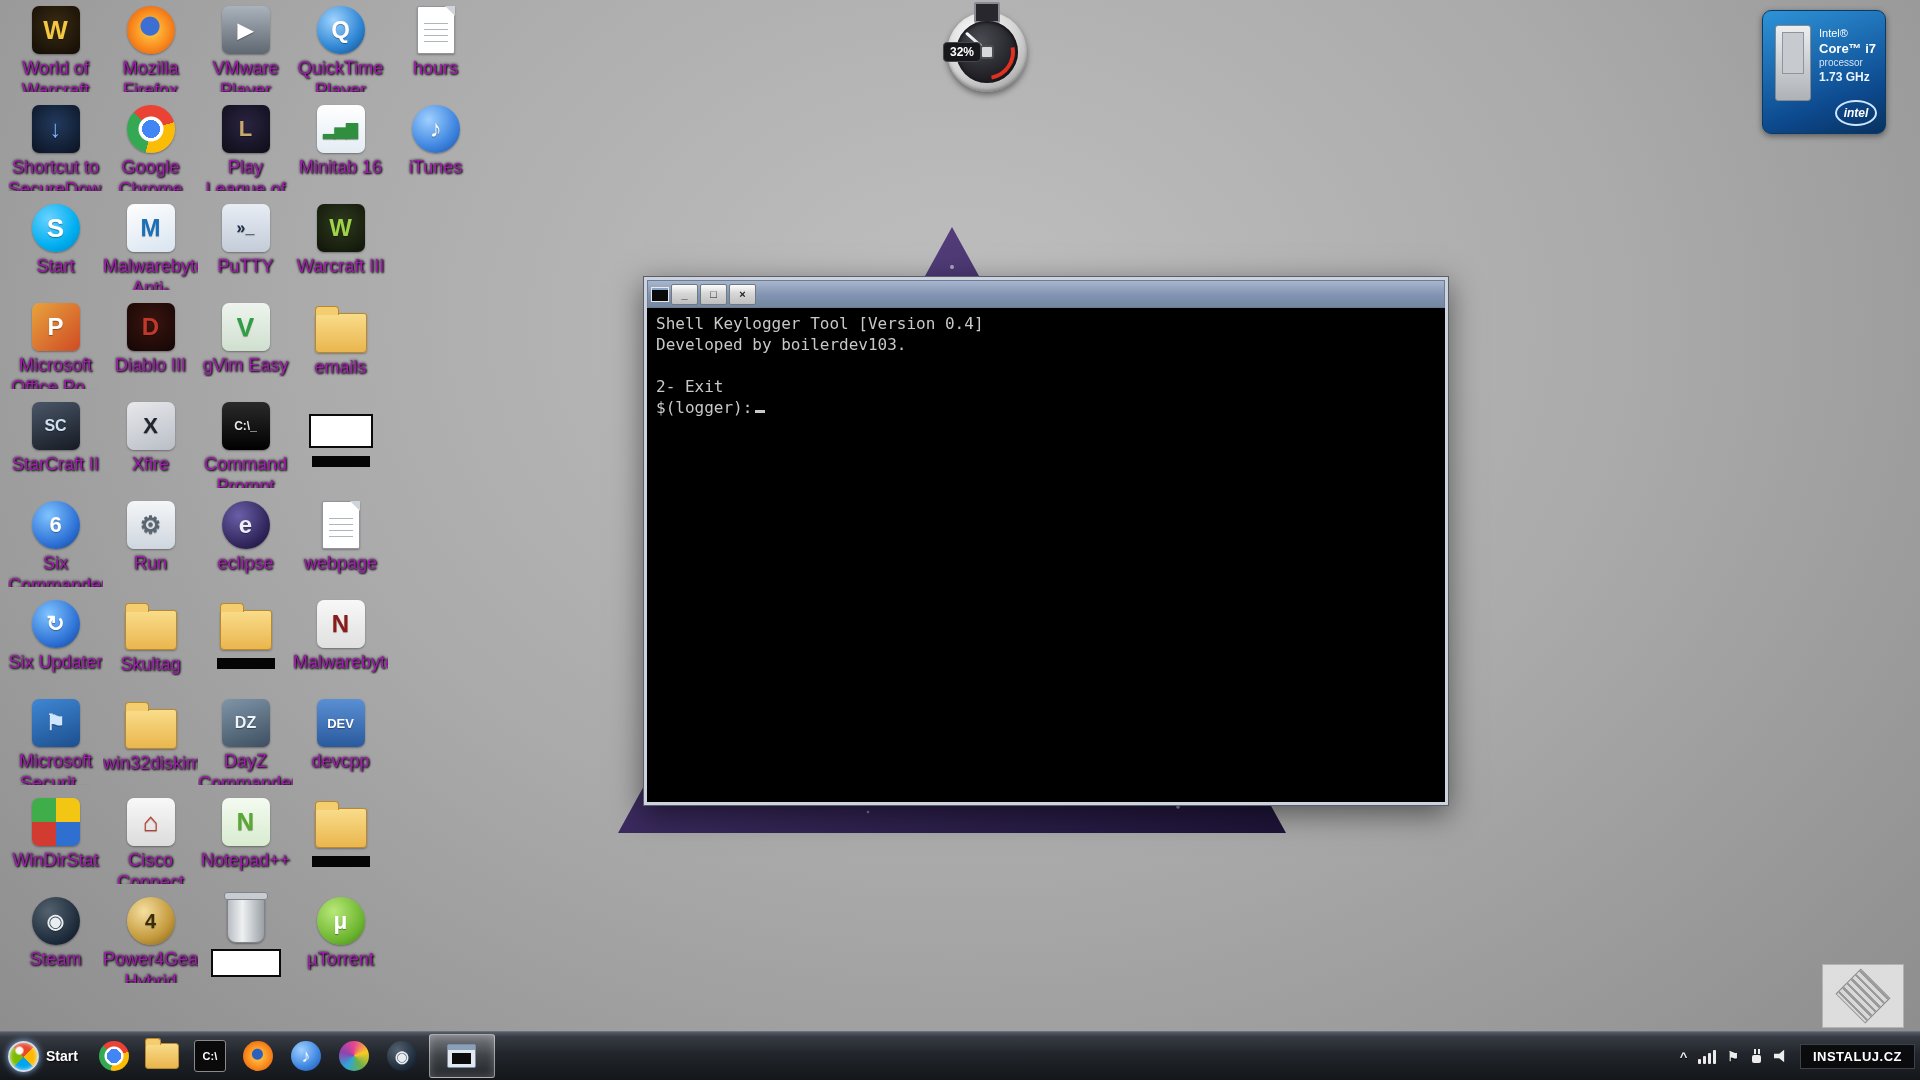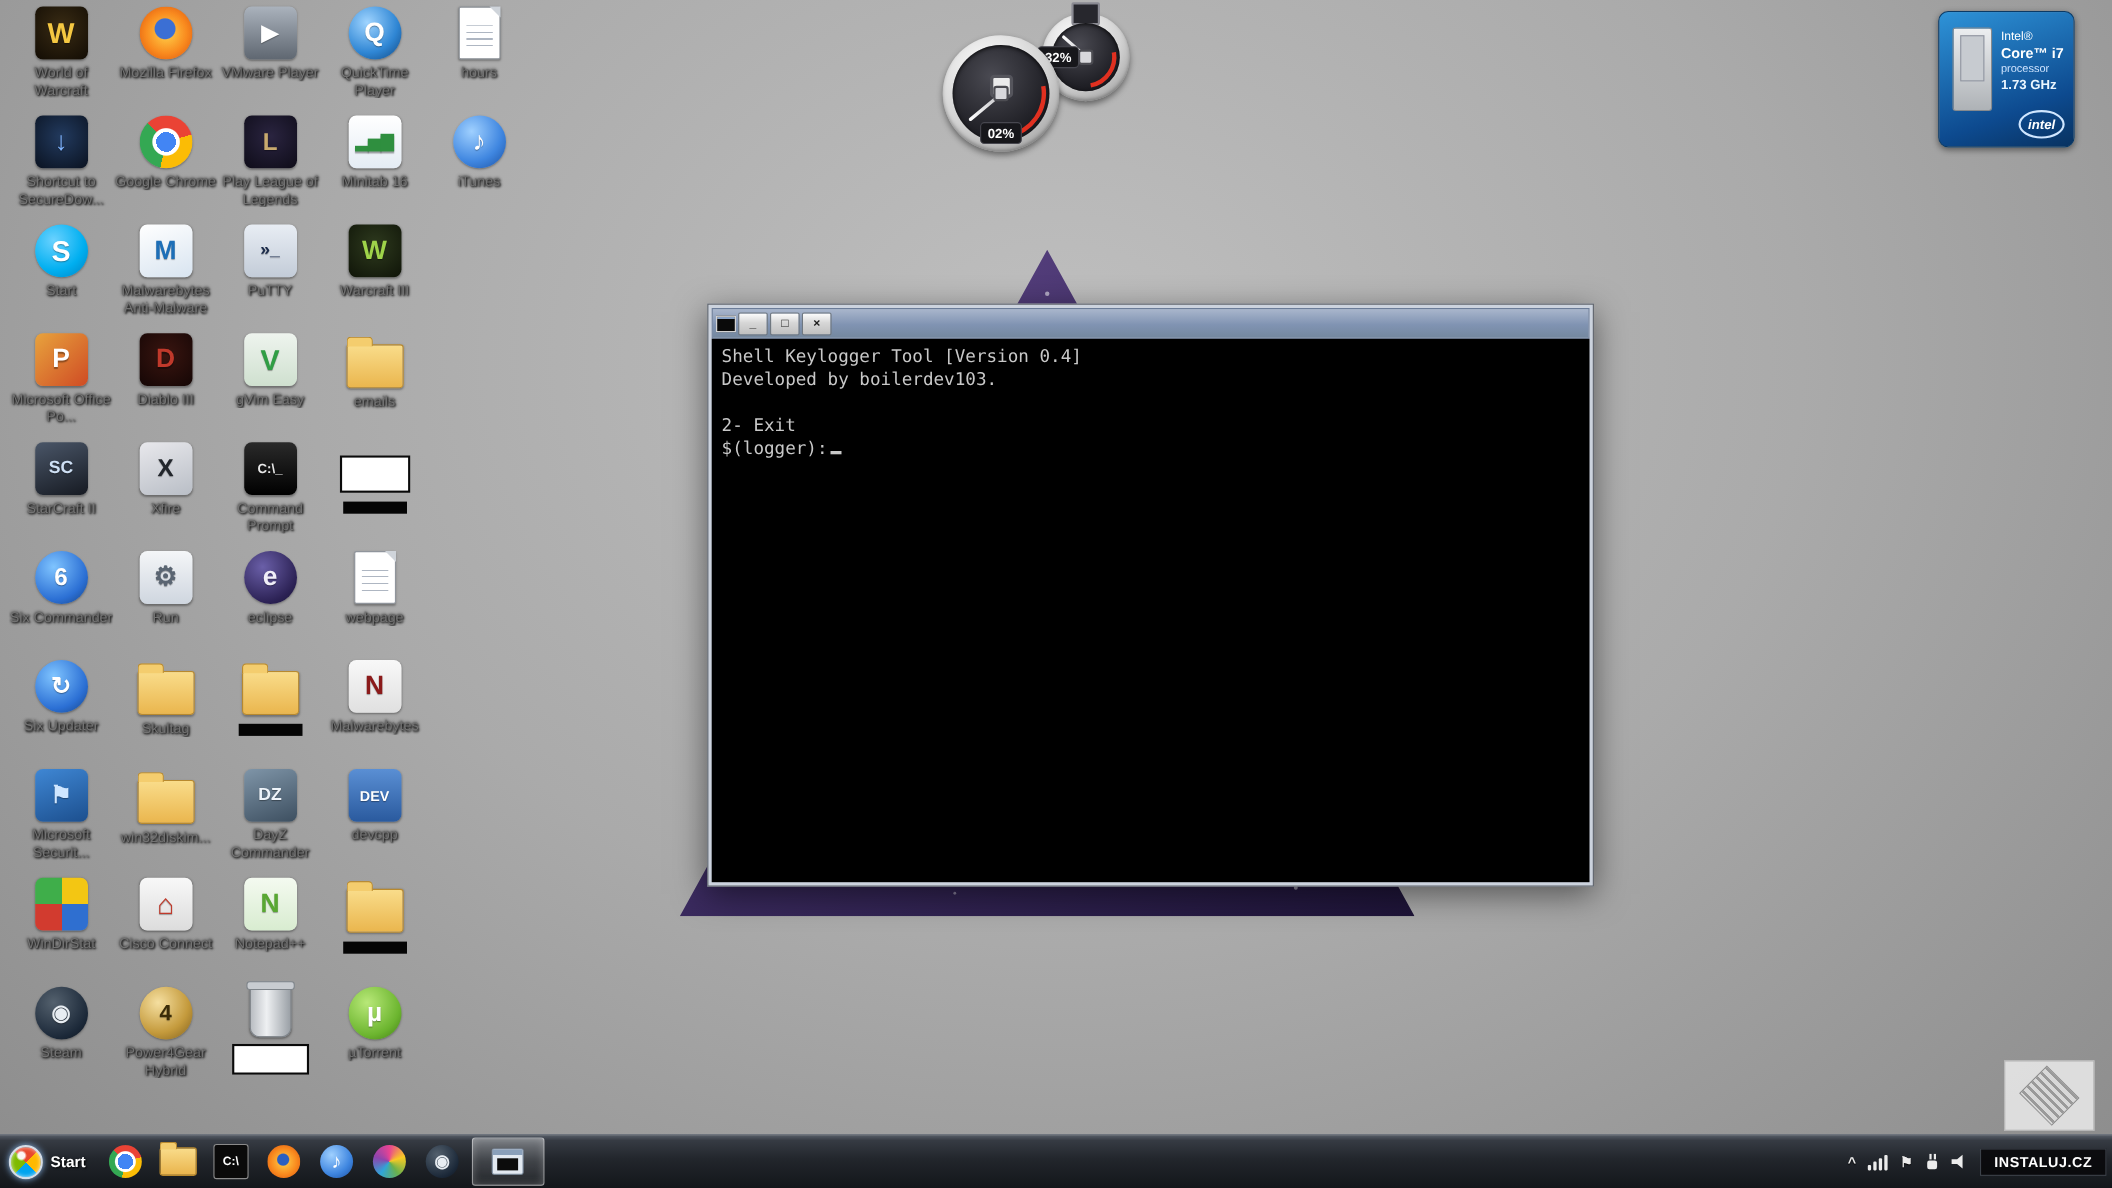--- a/index.html
+++ b/index.html
@@ -24,21 +24,21 @@
   .art.file::before{content:"";position:absolute;top:-1px;right:-1px;width:0;height:0;
        border-top:10px solid #cfd4da;border-left:10px solid transparent}
   .art.file::after{content:"";position:absolute;left:6px;right:6px;top:16px;height:22px;
        background:repeating-linear-gradient(180deg,#aeb6c2 0 1px,transparent 1px 6px)}
   .art.trash{width:36px;height:44px;border-radius:4px 4px 9px 9px;
        background:linear-gradient(90deg,#b9bdc2,#eef0f2 40%,#9aa0a6);border:1px solid #7e848a}
   .art.trash::before{content:"";position:absolute;top:-6px;left:-4px;right:-4px;height:6px;
        background:#c8ccd1;border:1px solid #7e848a;border-radius:3px}
   .art.redacted{width:60px;height:30px;background:#fff;border:2px solid #0a0a0a;border-radius:0;margin-top:12px;box-shadow:none}
   .glyph{font-weight:bold;line-height:1;text-shadow:0 1px 1px rgba(0,0,0,.35)}
-  .lbl{margin-top:4px;font-size:13px;line-height:1.2;color:#737373;
+  .lbl{margin-top:4px;font-size:18px;line-height:1.2;color:#a21caf;
        text-shadow:1px 1px 2px #000,0 0 3px #000;max-height:34px;overflow:hidden}
   .lbl-black{width:58px;height:11px;background:#050505;margin:8px auto 0}
   .lbl-white{width:66px;height:24px;background:#fff;border:2px solid #0a0a0a;margin:6px auto 0}
   
   .gadget-cpu{position:absolute;left:857px;top:10px;width:210px;height:132px;z-index:4}
   .gauge{position:absolute;border-radius:50%;
        background:radial-gradient(circle at 38% 30%, #ffffff, #d2d2d2 55%, #8e8e8e 96%);
        box-shadow:0 3px 6px rgba(0,0,0,.45), inset 0 -2px 3px rgba(0,0,0,.25)}
   .gauge.big{left:0;top:22px;width:106px;height:106px}
   .gauge.small{left:90px;top:2px;width:80px;height:80px}
@@ -393,28 +393,20 @@
 
 <div class="gadget-cpu">
   <div class="gauge small">
     <div class="chip"></div>
     <div class="face"></div>
     <div class="redarc"></div>
     <div class="needle" style="transform: rotate(-48.6deg);"></div>
     <div class="hub"></div>
     <div class="badge">32%</div>
   </div>
-  <div class="gauge big">
-    <div class="face"></div>
-    <div class="redarc"></div>
-    <div class="diskicon"></div>
-    <div class="needle" style="transform: rotate(-129.6deg);"></div>
-    <div class="hub"></div>
-    <div class="badge">02%</div>
-  </div>
 </div>
 
 <div class="gadget-intel">
   <div class="chipgfx"></div>
   <div class="intel-text">
     <div class="it-brand">Intel®</div>
     <div class="it-model">Core™ i7</div>
     <div class="it-kind">processor</div>
     <div class="it-speed">1.73 GHz</div>
   </div>

